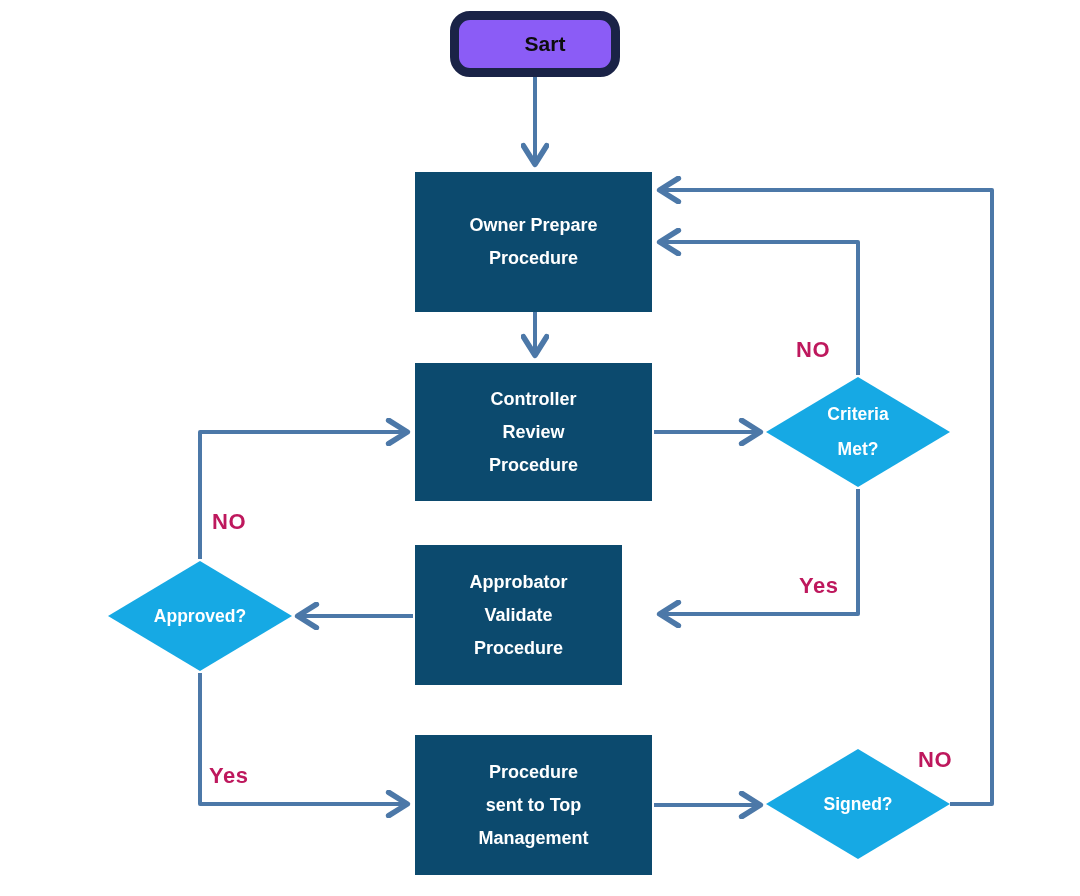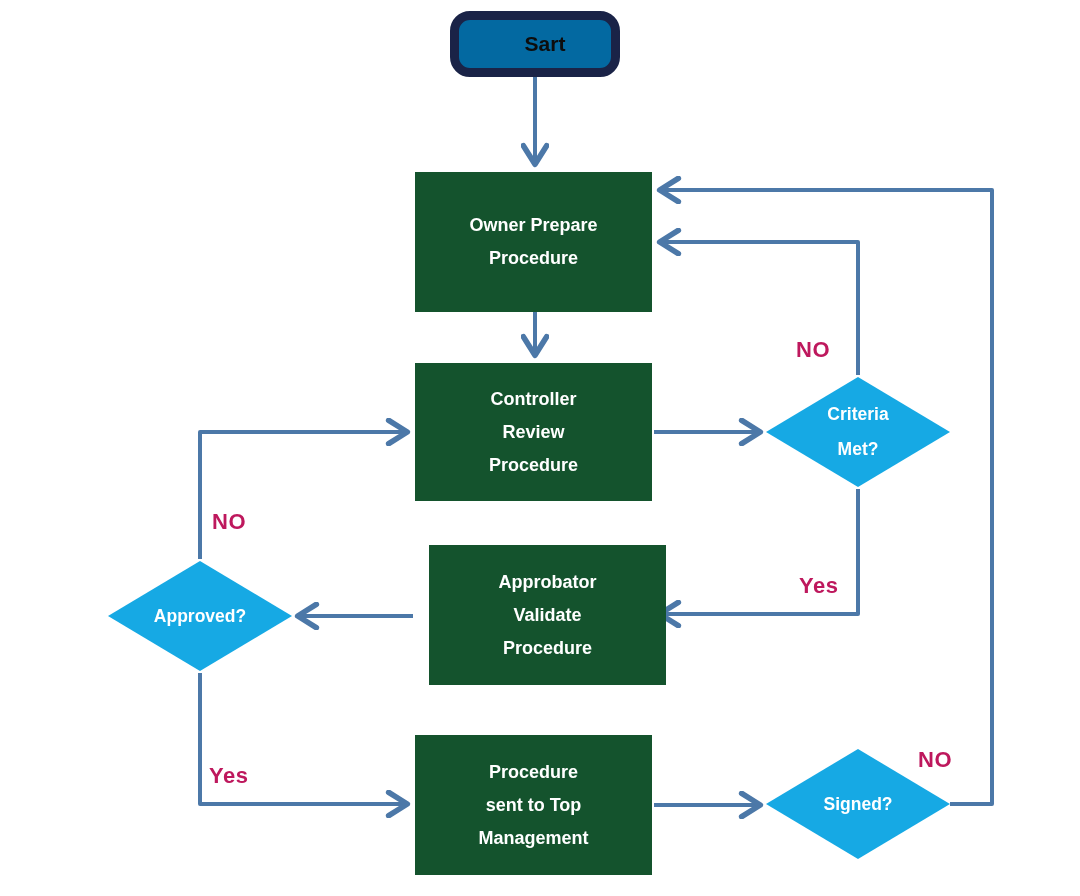--- a/index.html
+++ b/index.html
@@ -20,34 +20,34 @@
   .node {
     position: absolute;
     display: flex;
     align-items: center;
     justify-content: center;
     text-align: center;
     white-space: pre-line;
     font-weight: bold;
   }
   .process {
-    background: #14532d;
+    background: #0c4a6e;
     color: #ffffff;
     font-size: 18px;
     line-height: 33px;
   }
   .diamond {
     background: #16A9E4;
     color: #ffffff;
     font-size: 17.5px;
     line-height: 35px;
     clip-path: polygon(50% 0%, 100% 50%, 50% 100%, 0% 50%);
   }
   .terminator {
-    background: #0369a1;
+    background: #8b5cf6;
     border: 9px solid #1A2347;
     border-radius: 20px;
     color: #0d0d0d;
     font-size: 21px;
     white-space: normal;
     padding-left: 20px;
   }
   .edge-label {
     position: absolute;
     font-weight: bold;
@@ -86,21 +86,21 @@
   <div class="node process" style="left:415px; top:172px; width:237px; height:140px;">Owner Prepare
 Procedure</div>
 
   <div class="node process" style="left:415px; top:363px; width:237px; height:138px;text-align:center;">Controller
 Review
 Procedure</div>
 
   <div class="node diamond" style="left:766px; top:377px; width:184px; height:110px;">Criteria
 Met?</div>
 
-  <div class="node process" style="left:429px; top:545px; width:237px; height:140px;">Approbator
+  <div class="node process" style="left:415px; top:545px; width:207px; height:140px;">Approbator
 Validate
 Procedure</div>
 
   <div class="node diamond" style="left:108px; top:561px; width:184px; height:110px;">Approved?</div>
 
   <div class="node process" style="left:415px; top:735px; width:237px; height:140px;">Procedure
 sent to Top
 Management</div>
 
   <div class="node diamond" style="left:766px; top:749px; width:184px; height:110px;">Signed?</div>

